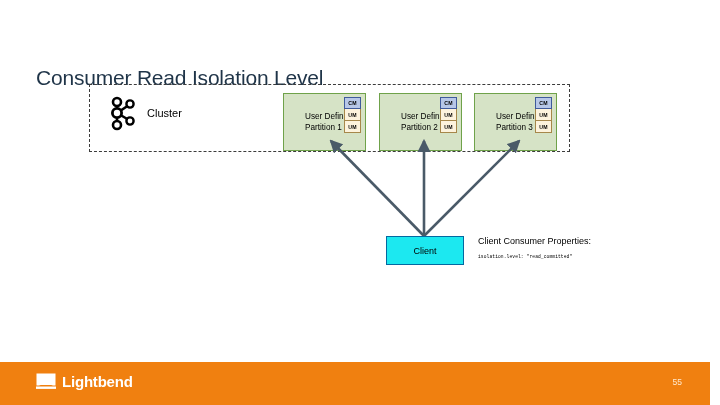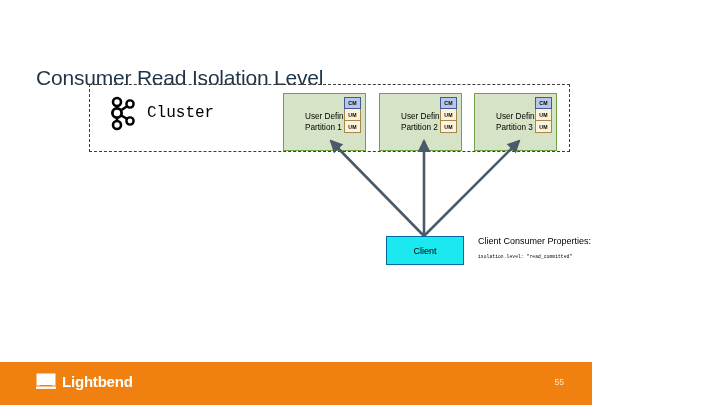--- a/index.html
+++ b/index.html
@@ -49,24 +49,23 @@
     display: flex;
     align-items: center;
     gap: 9px;
   }
   .cluster-icon {
     width: 32px;
     height: 36px;
     display: block;
   }
   .cluster-label {
-    font-size: 16px;
-    color: #000000;
-    white-space: nowrap;
-    font-family: Liberation Mono, monospace;
+    font-size: 11px;
+    color: #000000;
+    white-space: nowrap;
   }
 
   
   .partition {
     position: absolute;
     top: 93px;
     width: 83px;
     height: 58px;
     background: #d6e3c6;
     border: 1px solid #6fa24a;
@@ -164,21 +163,21 @@
     color: #000000;
     white-space: nowrap;
     letter-spacing: 0.1px;
   }
 
   
   .footer {
     position: absolute;
     left: 0;
     bottom: 0;
-    width: 592px;
+    width: 710px;
     height: 43px;
     background: #f08010;
   }
   .footer-logo {
     position: absolute;
     left: 36px;
     top: 11px;
     display: flex;
     align-items: center;
     gap: 6px;

